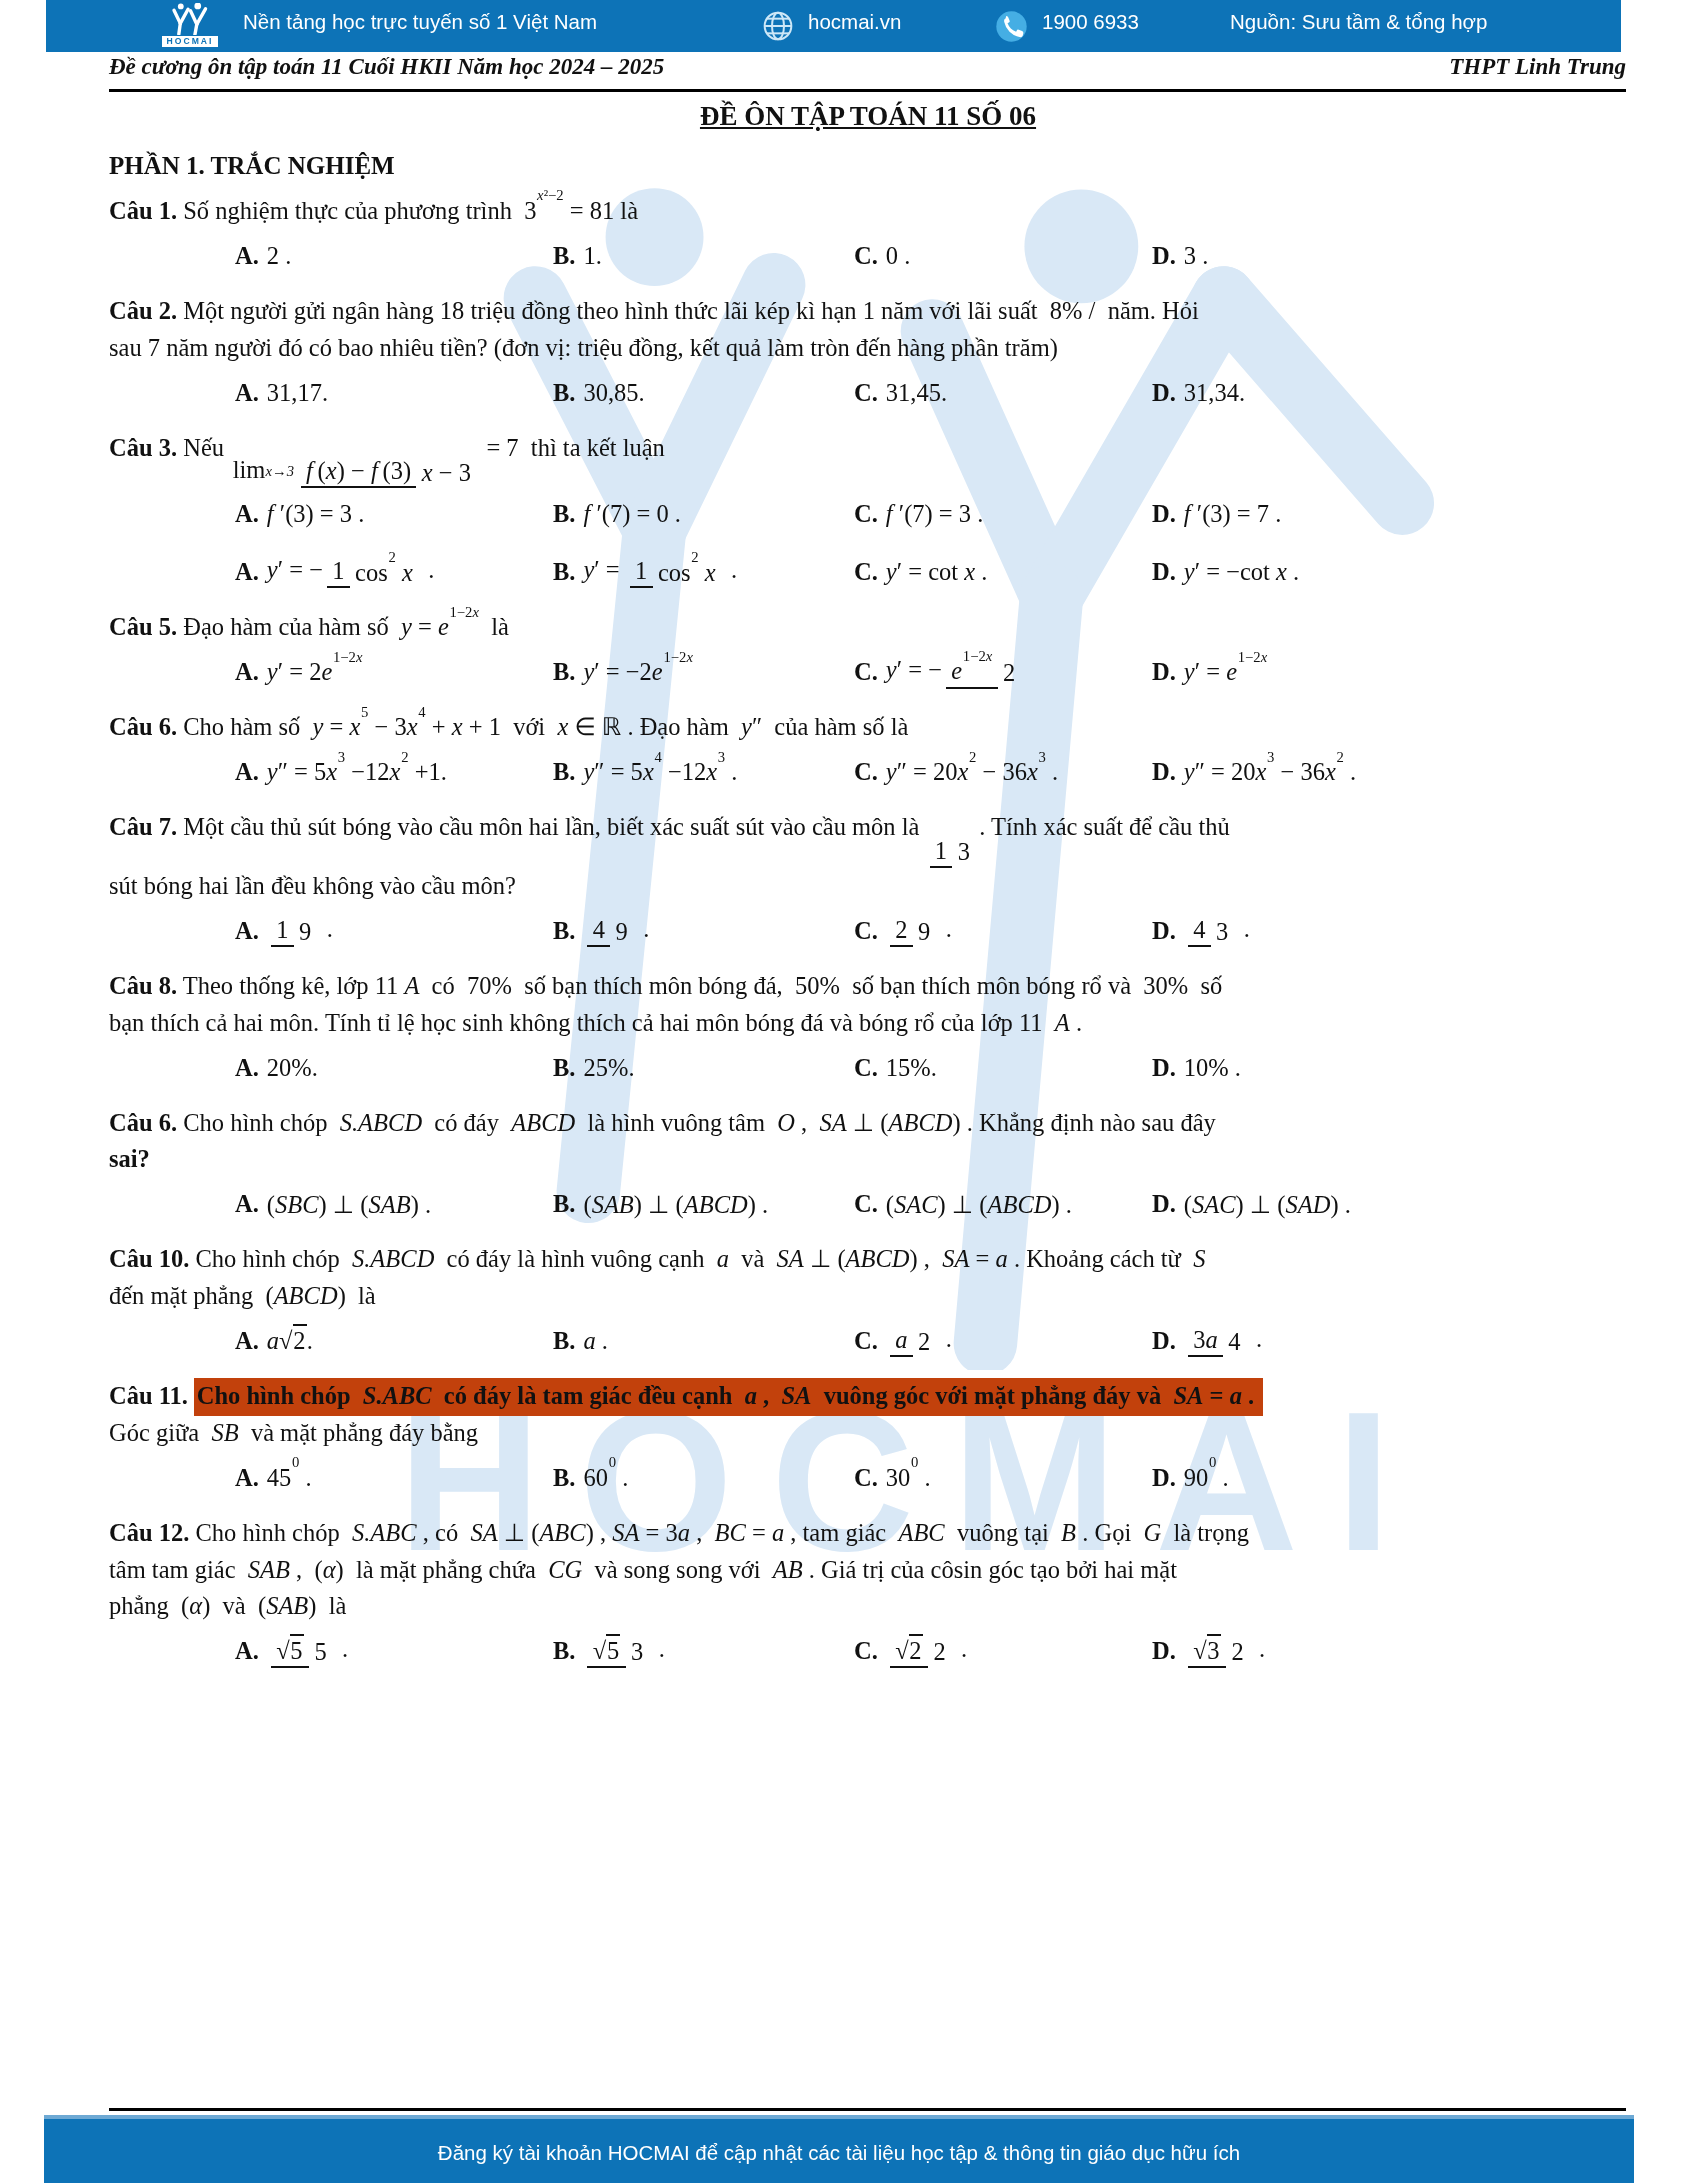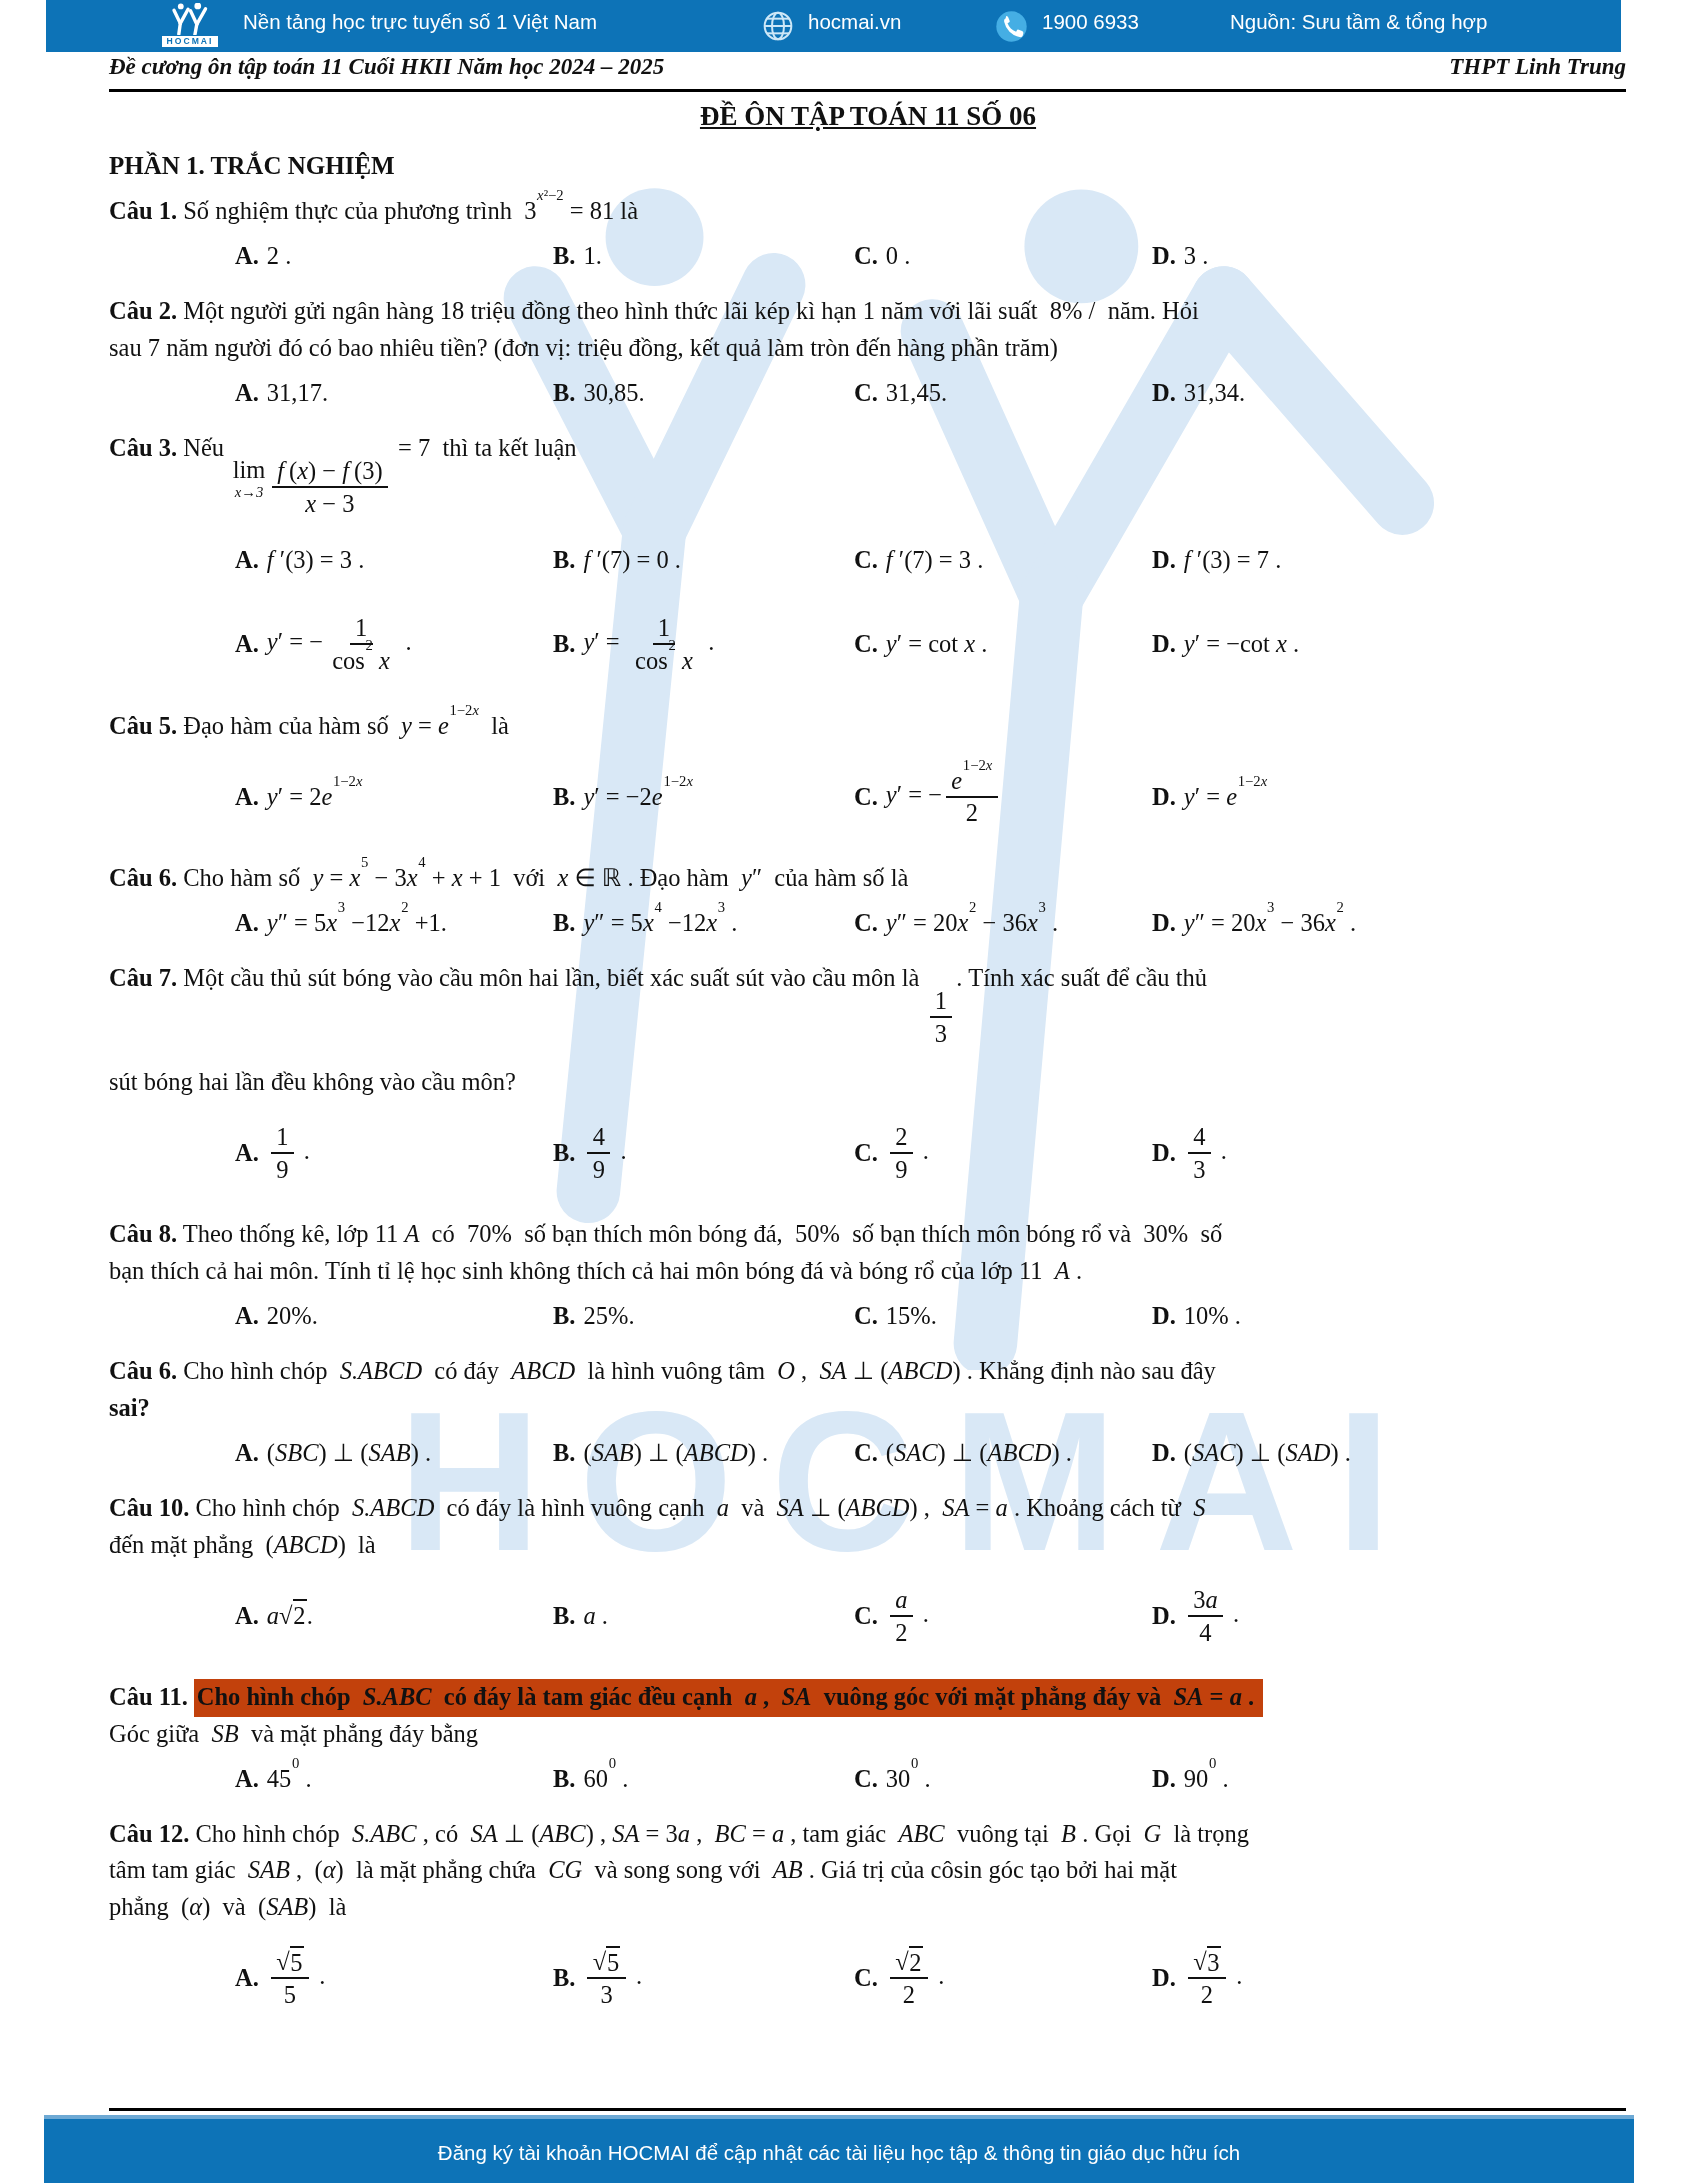--- a/index.html
+++ b/index.html
@@ -36,26 +36,26 @@
   .qtext{font-size:24.5px;line-height:1.5;margin:0 0 5.3px 0;}
   .qlabel{font-weight:700;}
   .question{margin-bottom:16px;}
   .opts{display:grid;grid-template-columns:318px 301px 298px auto;margin-left:126px;
         align-items:center;min-height:42px;font-size:24.5px;}
   .opt{display:flex;align-items:center;gap:8px;}
   .ok{font-weight:700;}
   
   i{font-family:"Liberation Serif", serif;}
   sup{font-size:.6em;line-height:0;position:relative;top:-.65em;margin-left:0.7px;}
-  .fr{display:inline-flex;flex-direction:column;align-items:center;line-height:1.2;
-      vertical-align:middle;margin:16px 4px;text-align:center;}
+  .fr{display:inline-flex;flex-direction:row;align-items:center;line-height:1.2;
+      vertical-align:middle;margin:0 4px;text-align:center;}
   .fr .n{padding:0 5.3px 0.7px 5.3px;border-bottom:2px solid #111;display:block;}
   .fr .d{padding:0.7px 5.3px 0 5.3px;display:block;}
   .qbody .fr{vertical-align:-0.95em;}
-  .lim{display:inline-flex;flex-direction:column;align-items:center;line-height:1;
+  .lim{display:inline-flex;flex-direction:row;align-items:center;line-height:1;
        vertical-align:-0.9em;margin:0 2.6px;}
   .lim .b{font-size:.6em;font-style:italic;margin-top:2.6px;}
   .sq{white-space:nowrap;}
   .sq .o{border-top:2px solid #111;padding:0.7px 1.3px 0 0.7px;}
   mark.hl{background:#c2410c;color:inherit;padding:4px 9.3px 6.6px 2.6px;font-weight:bold;}
   
   .footrule{position:absolute;left:109px;top:2108px;width:1517px;height:3.3px;background:#000;z-index:2;}
   .footbar{position:absolute;left:44px;top:2115px;width:1590px;height:68px;
            border-top:4.6px solid #6ea9d4;display:flex;align-items:center;justify-content:center;z-index:2;
            font-family:"Liberation Sans", sans-serif;color:#fff;font-size:20.5px;}

